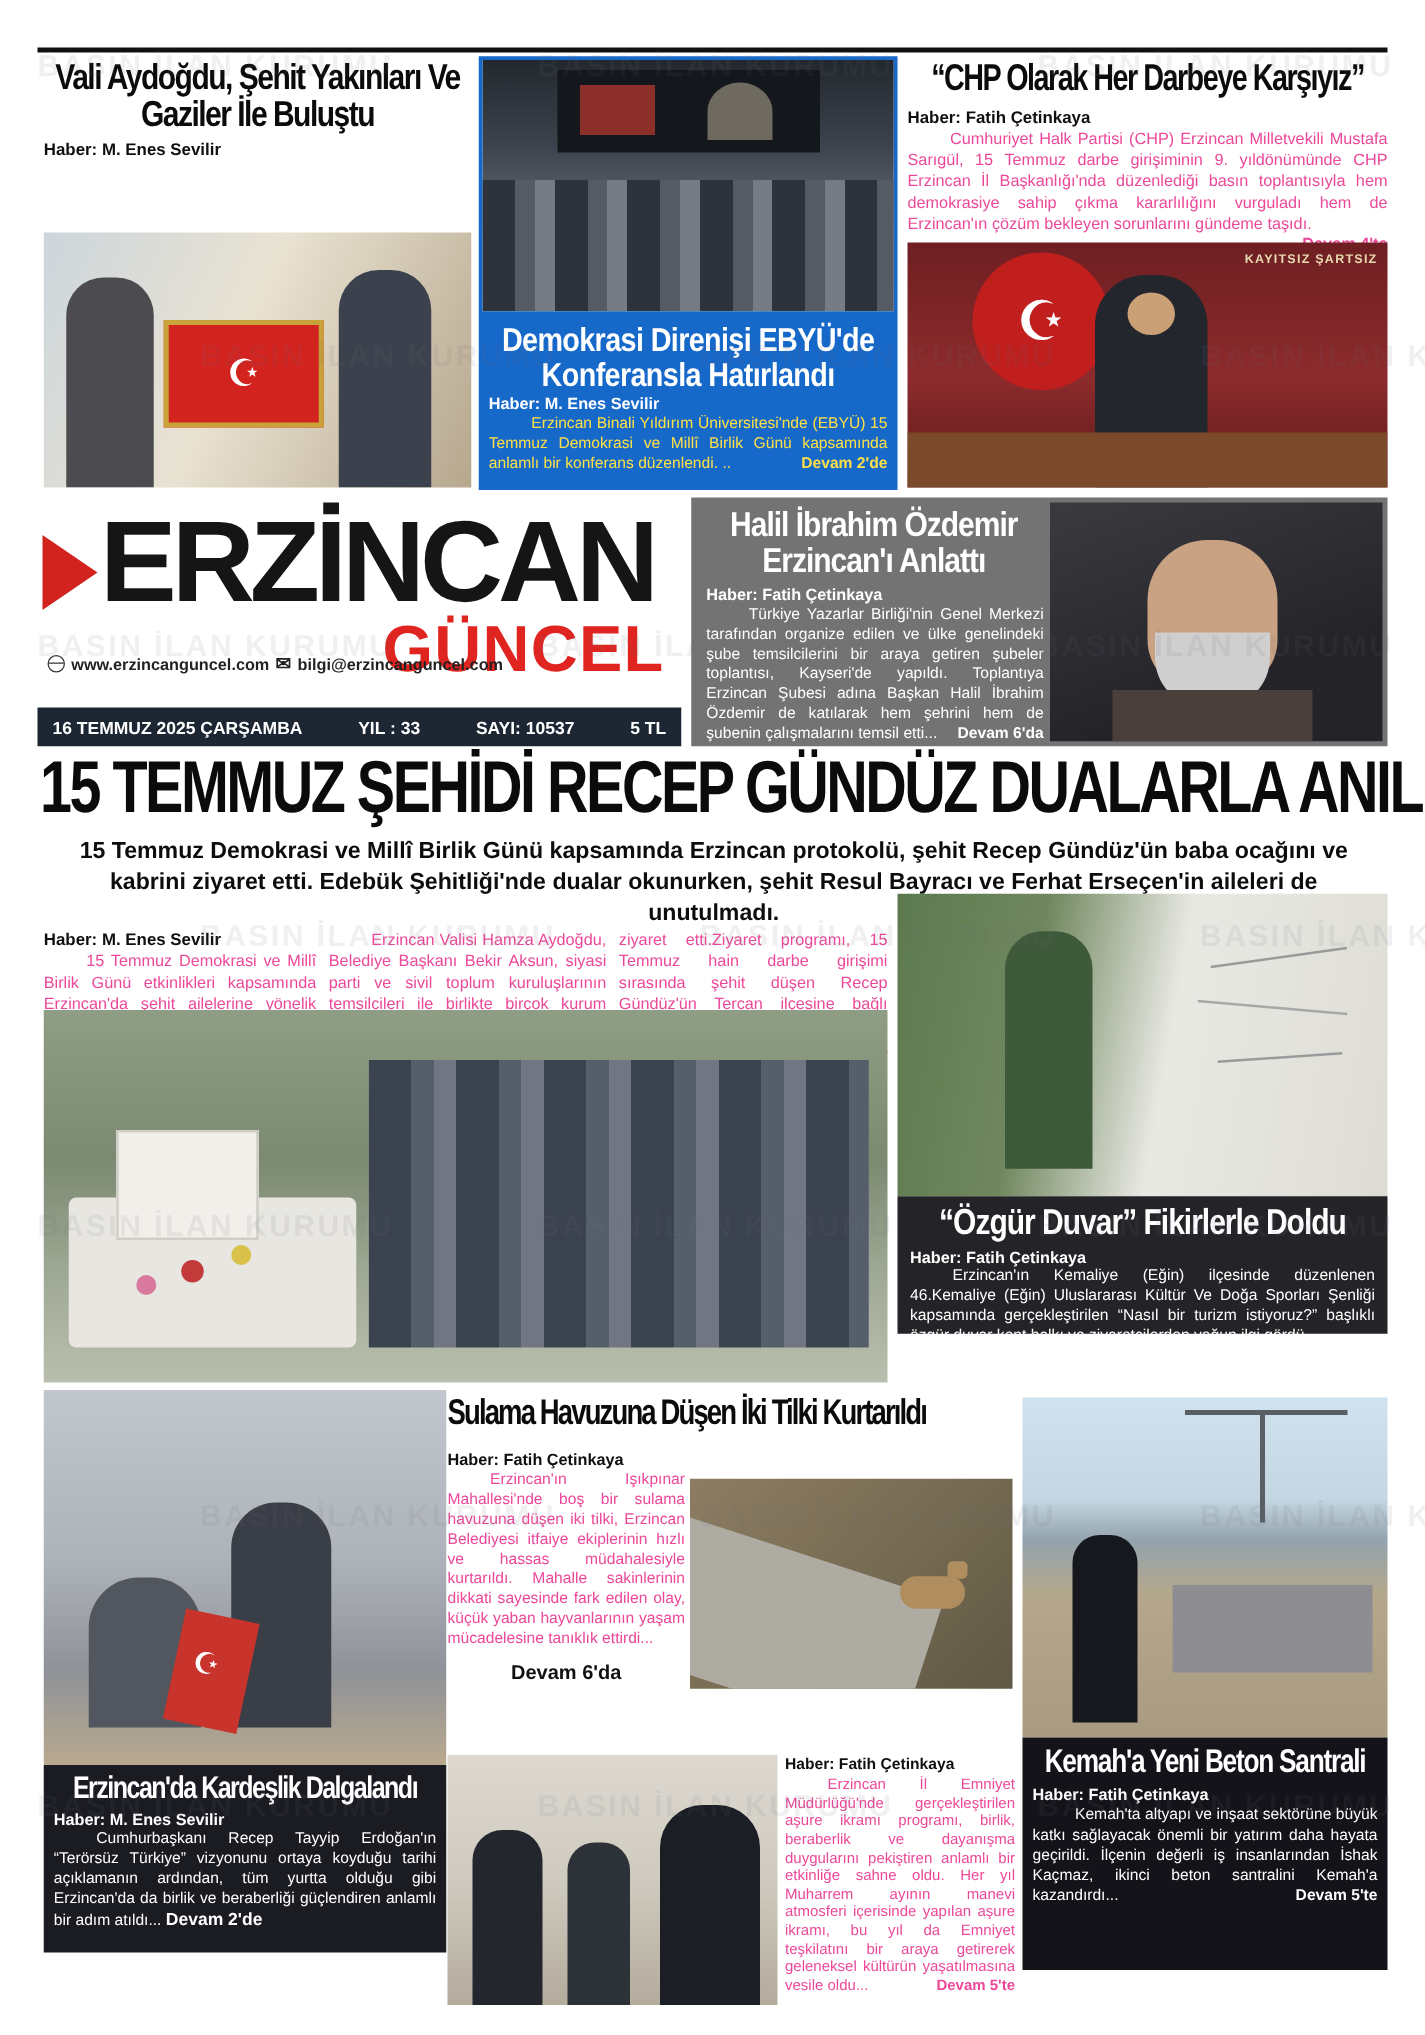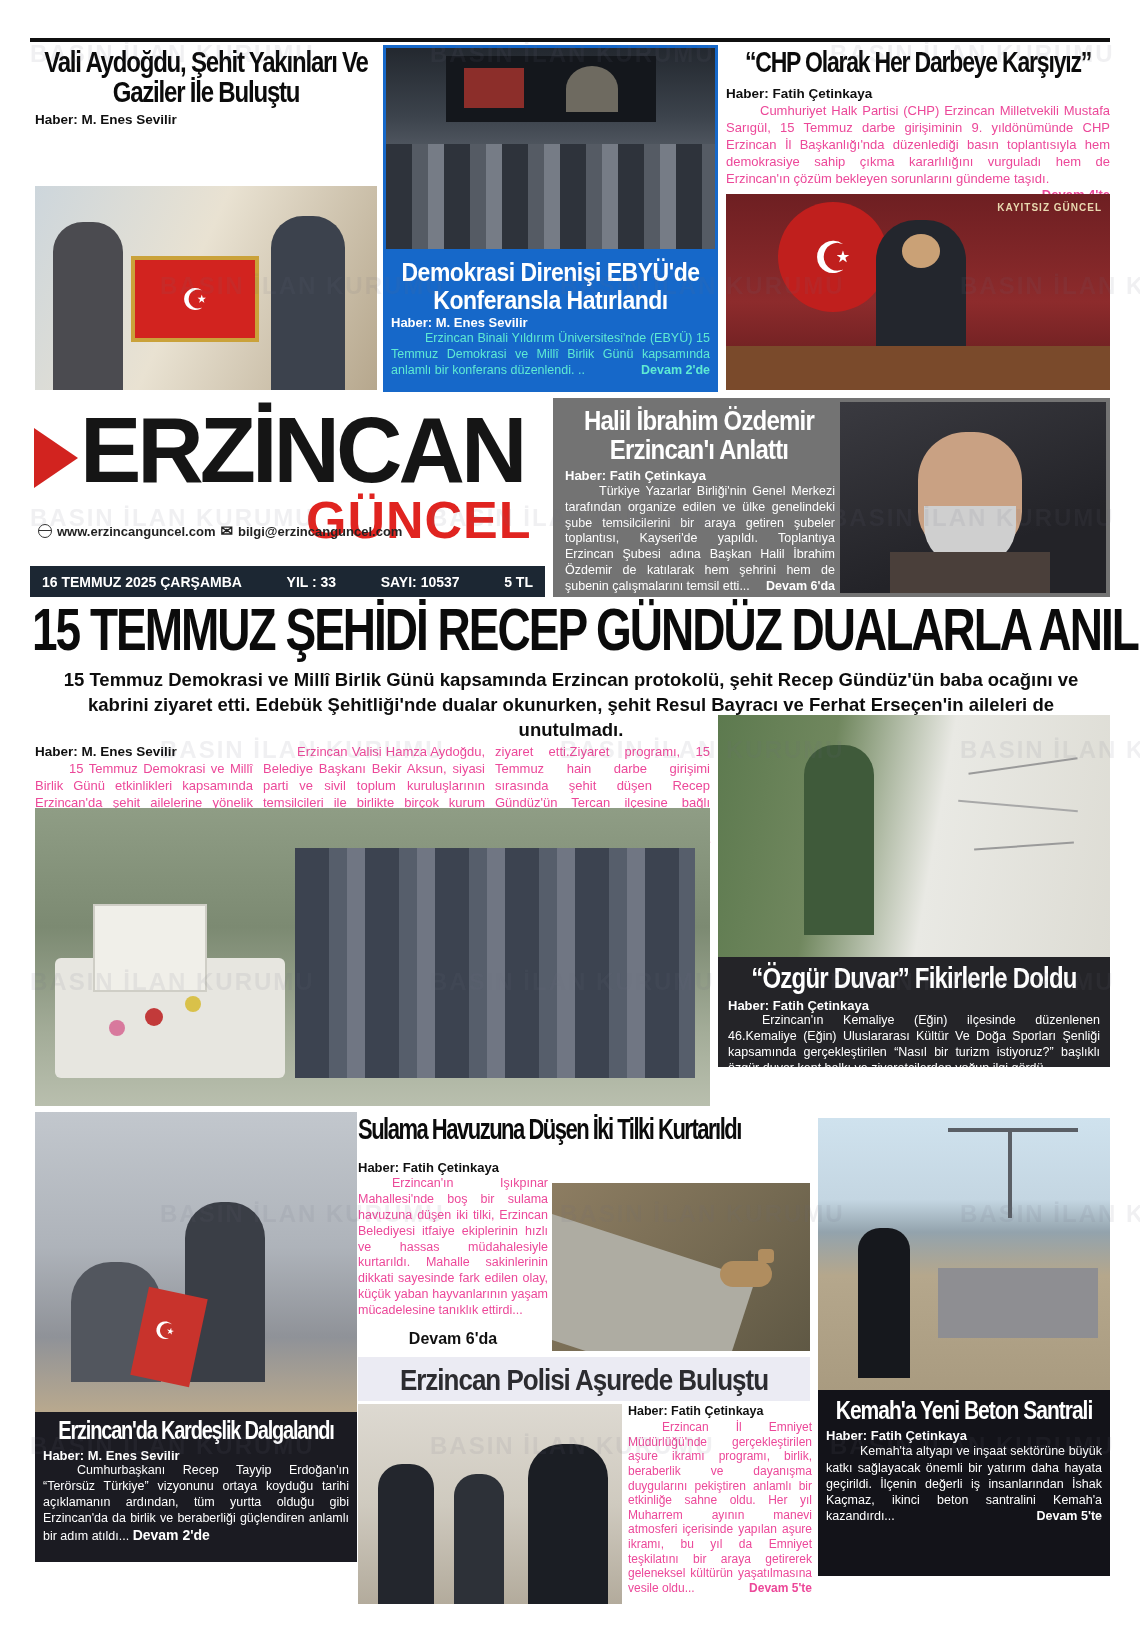--- a/index.html
+++ b/index.html
@@ -54,40 +54,40 @@
   <div class="photo" style="left:383px;top:45px;width:329px;height:201px;border:3px solid #1668c9;background:linear-gradient(180deg,#23282f 0%,#3c434c 34%,#6a707a 70%,#8a8f98 100%);">
     <div style="position:absolute;left:60px;top:8px;width:210px;height:66px;background:#14171c;">
       <div style="position:absolute;left:18px;top:12px;width:60px;height:40px;background:#8c2e2a;"></div>
       <div style="position:absolute;left:120px;top:10px;width:52px;height:46px;background:#6e6a60;border-radius:50% 50% 0 0;"></div>
     </div>
     <div style="position:absolute;left:0;top:96px;width:100%;height:105px;background:repeating-linear-gradient(90deg,#2e333b 0 26px,#555b64 26px 42px,#767c86 42px 58px);"></div>
   </div>
   <div class="abs bluebox" style="left:383px;top:252px;width:335px;height:140px;padding:6px 8px;box-sizing:border-box;">
     <div class="hl-white" style="font-size:23px;letter-spacing:-0.5px;transform:scaleY(1.15);">Demokrasi Direnişi EBYÜ'de Konferansla Hatırlandı</div>
     <div class="byline-w" style="margin-top:8px;">Haber: M. Enes Sevilir</div>
-    <div class="btxt" style="color:#5eead4;font-size:12.5px;">
+    <div class="btxt" style="color:#fde047;font-size:12.5px;">
       <span class="ind"></span><span>Erzincan Binali Yıldırım Üniversitesi'nde (EBYÜ) 15 Temmuz Demokrasi ve Millî Birlik Günü kapsamında anlamlı bir konferans düzenlendi. ..</span>
       <b class="more">Devam 2'de</b>
     </div>
   </div>
 
   <div class="abs hl" style="left:726px;top:47px;width:384px;font-size:23px;letter-spacing:-1.2px;white-space:nowrap;transform:scaleY(1.3);">“CHP Olarak Her Darbeye Karşıyız”</div>
   <div class="abs byline" style="left:726px;top:86px;width:384px;">Haber: Fatih Çetinkaya</div>
   <div class="abs btxt" style="left:726px;top:103px;width:384px;height:88px;">
     <span class="ind"></span><span>Cumhuriyet Halk Partisi (CHP) Erzincan Milletvekili Mustafa Sarıgül, 15 Temmuz darbe girişiminin 9. yıldönümünde CHP Erzincan İl Başkanlığı'nda düzenlediği basın toplantısıyla hem demokrasiye sahip çıkma kararlılığını vurguladı hem de Erzincan'ın çözüm bekleyen sorunlarını gündeme taşıdı.</span>
     <b class="more">Devam 4'te</b>
   </div>
   <div class="photo" style="left:726px;top:194px;width:384px;height:196px;background:linear-gradient(180deg,#6e1f22 0%,#8d2b2c 55%,#5d1a1c 100%);">
     <div style="position:absolute;left:52px;top:8px;width:110px;height:110px;background:#c01f1d;border-radius:50%;display:flex;align-items:center;justify-content:center;">
       <span style="color:#fff;font-size:44px;">☪</span>
     </div>
     <div style="position:absolute;left:150px;top:26px;width:90px;height:170px;background:#23262d;border-radius:40px 40px 0 0;"></div>
     <div style="position:absolute;left:176px;top:40px;width:38px;height:34px;background:#caa176;border-radius:50%;"></div>
     <div style="position:absolute;left:0;top:152px;width:100%;height:44px;background:#7a4a2b;"></div>
-    <div style="position:absolute;right:8px;top:8px;color:#e8d9b0;font-size:10px;font-weight:bold;letter-spacing:1px;">KAYITSIZ GÜNCEL</div>
+    <div style="position:absolute;right:8px;top:8px;color:#e8d9b0;font-size:10px;font-weight:bold;letter-spacing:1px;">KAYITSIZ ŞARTSIZ</div>
   </div>
 
   <div class="abs tri" style="left:34px;top:428px;"></div>
   <div class="abs logo-main" style="left:80px;top:398px;font-size:92px;">ERZİNCAN</div>
   <div class="abs logo-sub" style="left:306px;top:490px;font-size:52px;">GÜNCEL</div>
   <div class="abs contact" style="left:38px;top:522px;">
     <span class="globe"></span>
     <span>www.erzincanguncel.com</span>
     <span style="font-size:15px;">✉</span>
     <span>bilgi@erzincanguncel.com</span>
@@ -171,23 +171,20 @@
   <div class="abs btxt" style="left:358px;top:1176px;width:190px;height:172px;font-size:12.5px;line-height:1.27;">
     <span class="ind"></span><span>Erzincan'ın Işıkpınar Mahallesi'nde boş bir sulama havuzuna düşen iki tilki, Erzincan Belediyesi itfaiye ekiplerinin hızlı ve hassas müdahalesiyle kurtarıldı. Mahalle sakinlerinin dikkati sayesinde fark edilen olay, küçük yaban hayvanlarının yaşam mücadelesine tanıklık ettirdi...</span>
   </div>
   <div class="abs" style="left:358px;top:1330px;width:190px;text-align:center;font-weight:bold;font-size:16px;">Devam 6'da</div>
   <div class="photo" style="left:552px;top:1183px;width:258px;height:168px;background:linear-gradient(135deg,#8d7d62 0%,#756a52 55%,#5f5844 100%);">
     <div style="position:absolute;left:-30px;top:60px;width:220px;height:120px;background:#aeaca2;transform:rotate(18deg);"></div>
     <div style="position:absolute;left:168px;top:78px;width:52px;height:26px;background:#b08d5f;border-radius:14px;"></div>
     <div style="position:absolute;left:206px;top:66px;width:16px;height:14px;background:#b08d5f;border-radius:4px;"></div>
   </div>
 
-  <div class="abs band" style="left:358px;top:1357px;width:452px;height:44px;">
-    <div class="hl" style="font-size:26px;letter-spacing:-1px;line-height:40px;color:#2c2c30;white-space:nowrap;transform:scaleY(1.15);">Erzincan Polisi Aşurede Buluştu</div>
-  </div>
   <div class="photo" style="left:358px;top:1404px;width:264px;height:200px;background:linear-gradient(180deg,#ddd9d1 0%,#cfcabf 50%,#b3ab9c 100%);">
     <div style="position:absolute;left:20px;top:60px;width:56px;height:140px;background:#23262d;border-radius:24px 24px 0 0;"></div>
     <div style="position:absolute;left:96px;top:70px;width:50px;height:130px;background:#2d3138;border-radius:22px 22px 0 0;"></div>
     <div style="position:absolute;left:170px;top:40px;width:80px;height:160px;background:#1b1e24;border-radius:34px 34px 0 0;"></div>
   </div>
   <div class="abs byline" style="left:628px;top:1404px;font-size:12.5px;">Haber: Fatih Çetinkaya</div>
   <div class="abs btxt" style="left:628px;top:1420px;width:184px;height:200px;font-size:12px;line-height:1.22;overflow:hidden;">
     <span class="ind"></span><span>Erzincan İl Emniyet Müdürlüğü'nde gerçekleştirilen aşure ikramı programı, birlik, beraberlik ve dayanışma duygularını pekiştiren anlamlı bir etkinliğe sahne oldu. Her yıl Muharrem ayının manevi atmosferi içerisinde yapılan aşure ikramı, bu yıl da Emniyet teşkilatını bir araya getirerek geleneksel kültürün yaşatılmasına vesile oldu...</span>
     <b class="more">Devam 5'te</b>
   </div>

